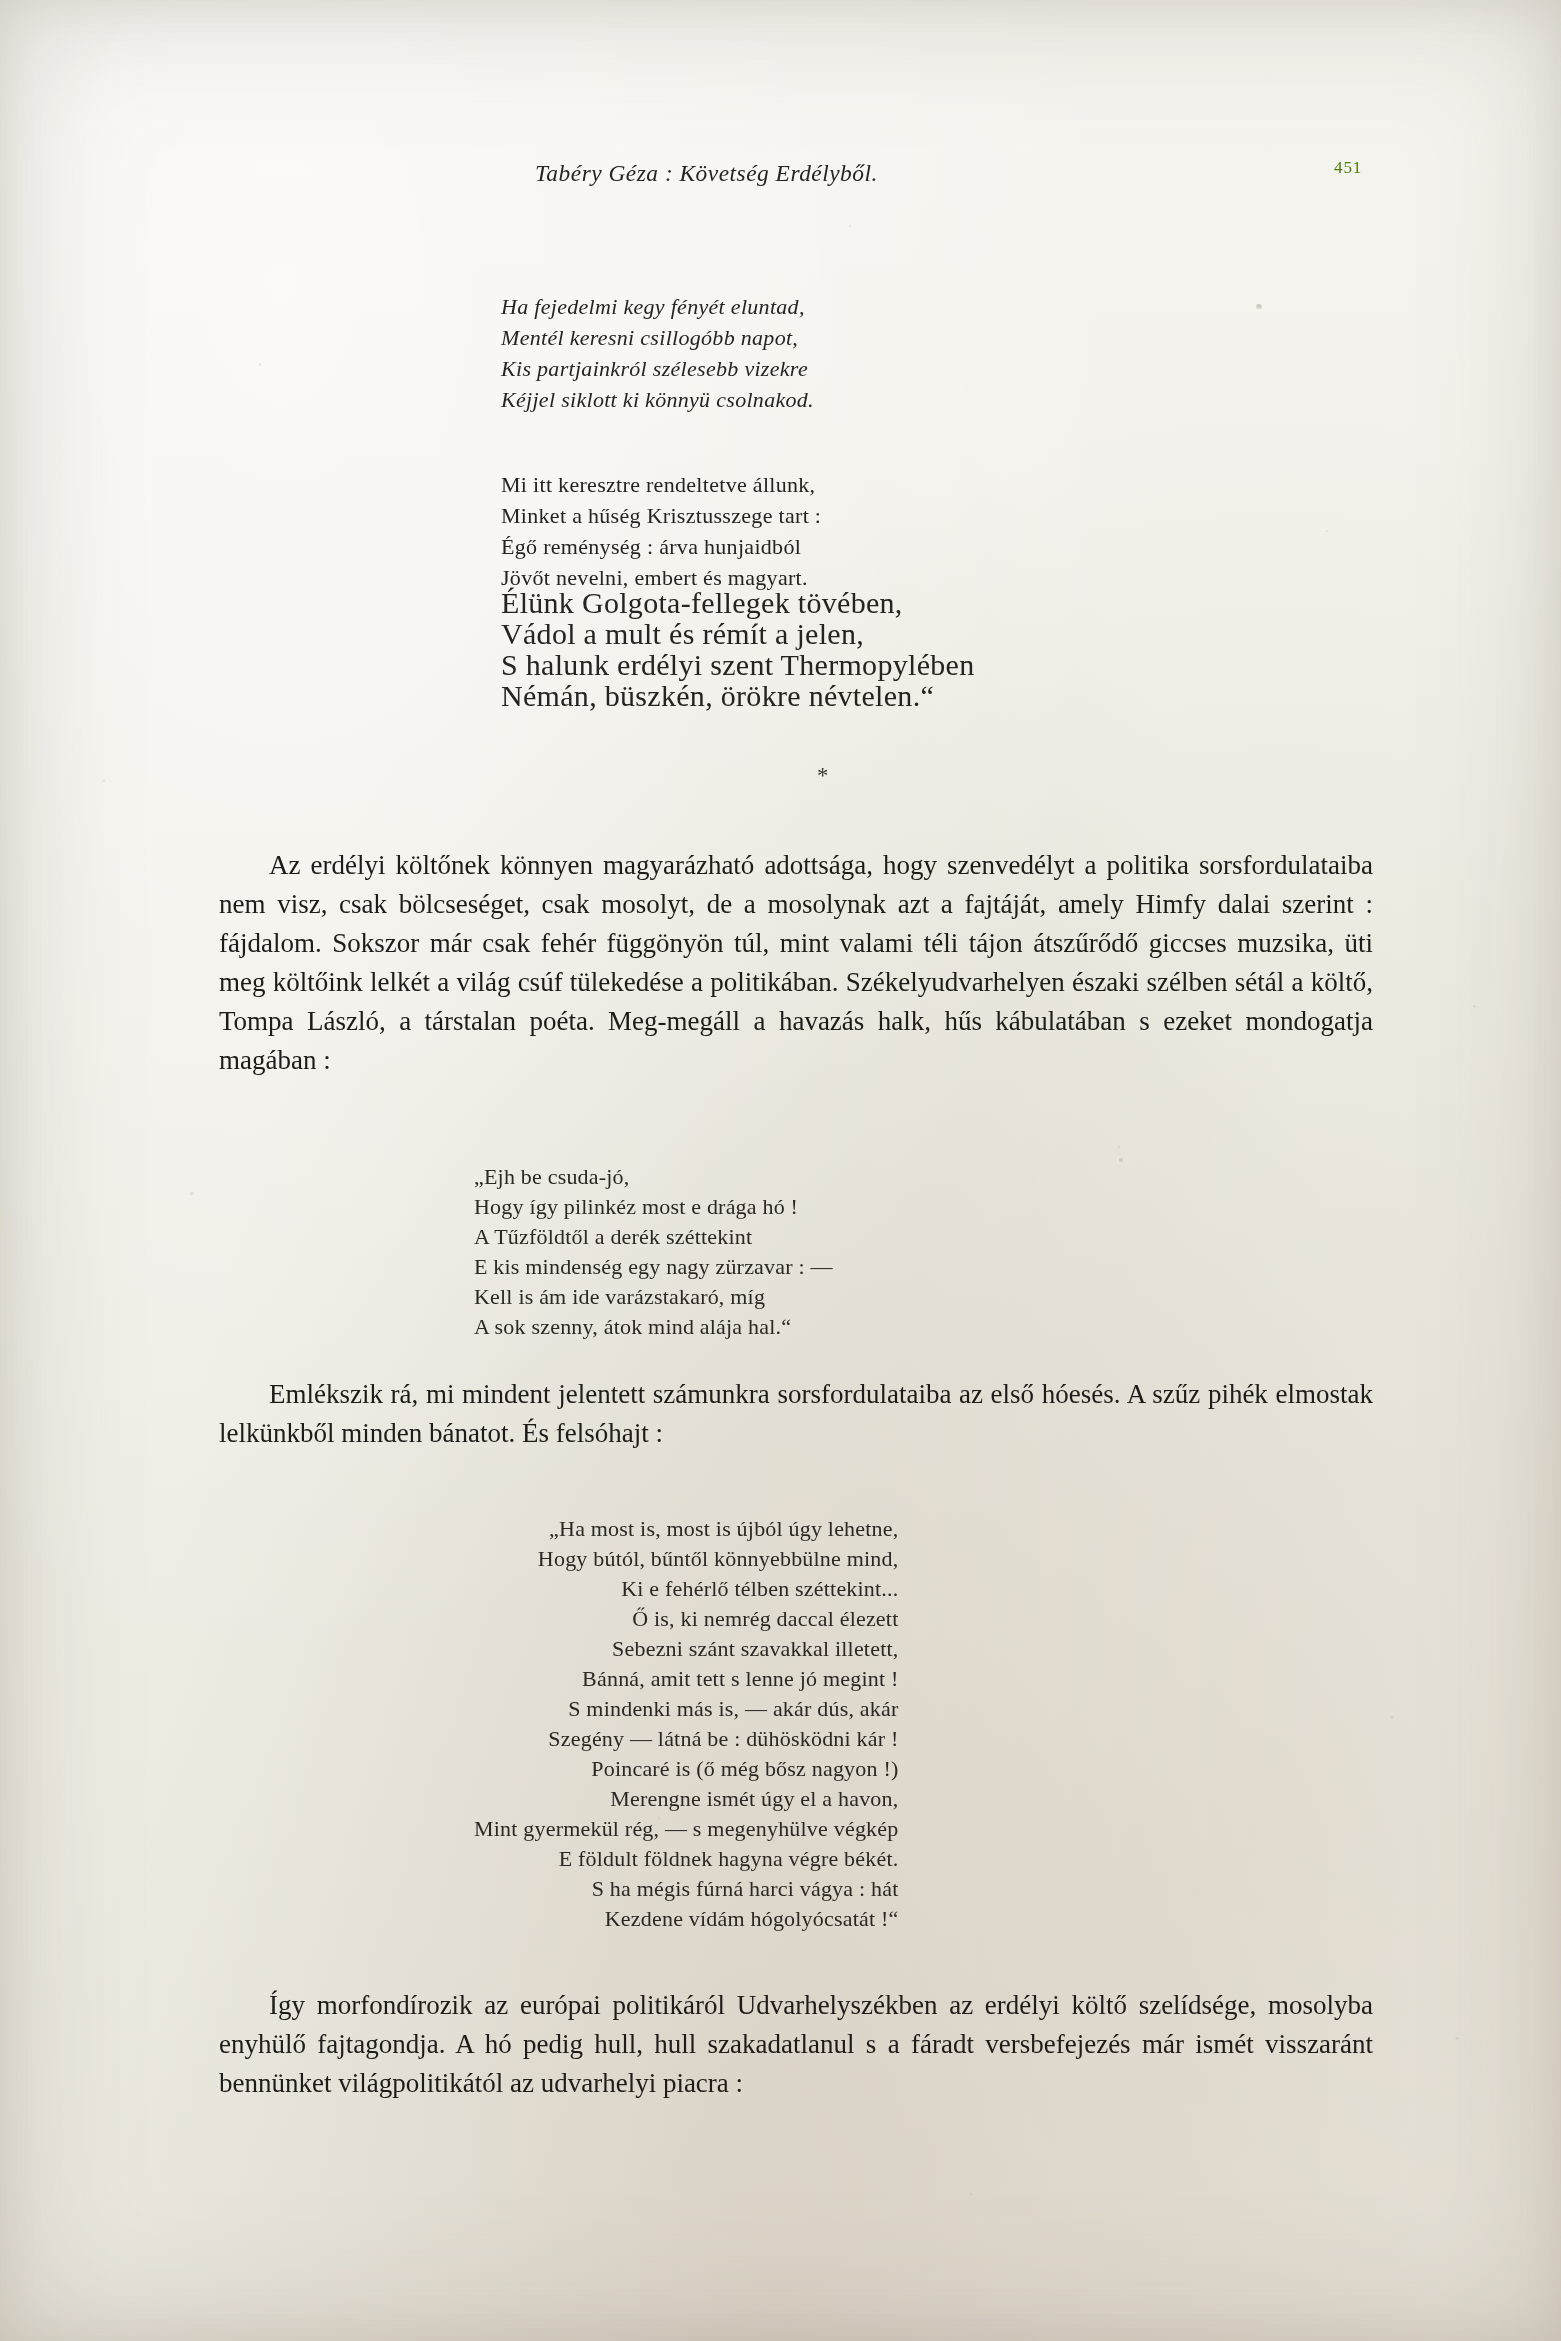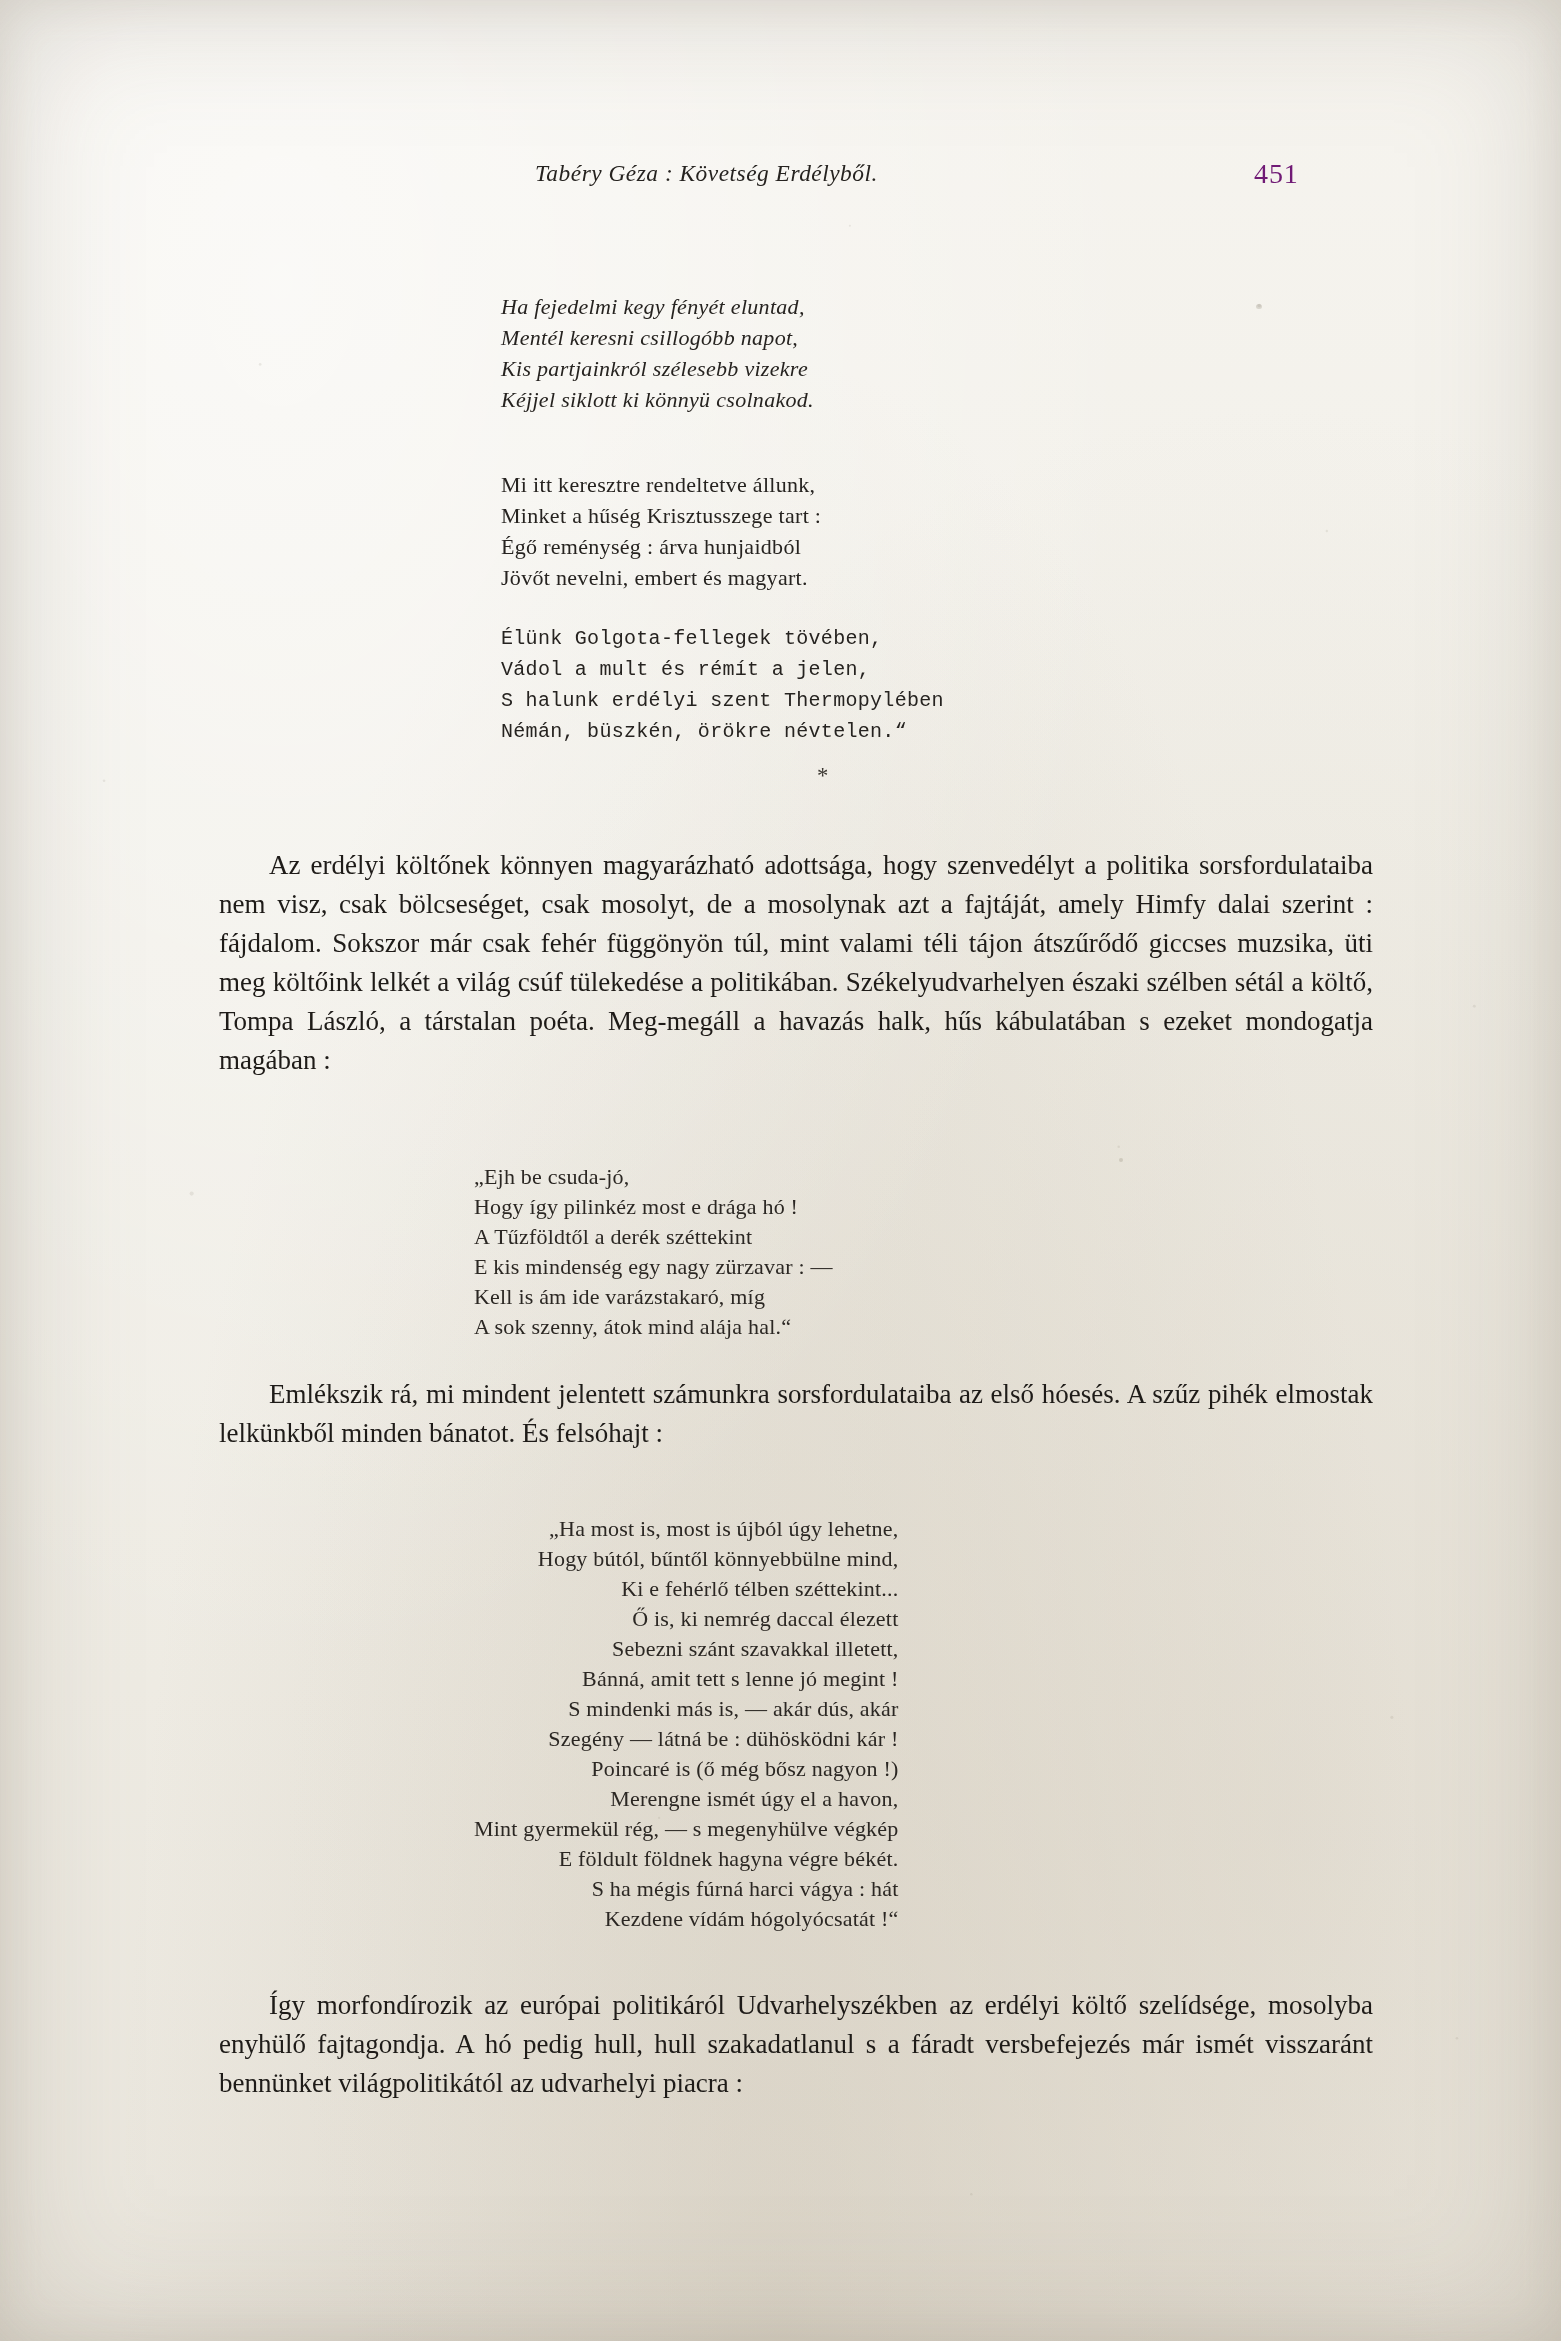--- a/index.html
+++ b/index.html
@@ -57,24 +57,24 @@
     top: 0;
     font-family: "Liberation Serif", serif;
     font-style: italic;
     font-size: 23.4px;
     letter-spacing: 0.5px;
     color: #262320;
     white-space: nowrap;
   }
   .page-number {
     position: absolute;
-    left: 1254px;
+    left: 1334px;
     top: -1.7px;
-    font-size: 28px;
-    color: #701a75;
+    font-size: 17px;
+    color: #4d7c0f;
     letter-spacing: 0.9px;
   }
 
   
   .verse {
     position: absolute;
     font-family: "Liberation Serif", serif;
     color: #262320;
     white-space: pre;
   }
@@ -90,25 +90,24 @@
   .verse-b {
     left: 501px;
     top: 429px;
     font-size: 22px;
     line-height: 31px;
     letter-spacing: 0.3px;
     margin-top: 40px;
   }
   .verse-c {
     left: 501px;
-    top: 623px;
-    font-size: 20px;
+    top: 587px;
+    font-size: 30px;
     line-height: 31px;
     letter-spacing: 0.3px;
-    font-family: Liberation Mono, monospace;
   }
 
   .asterisk {
     position: absolute;
     left: 817px;
     top: 763px;
     font-size: 22.6px;
     color: #3a3630;
   }
 

